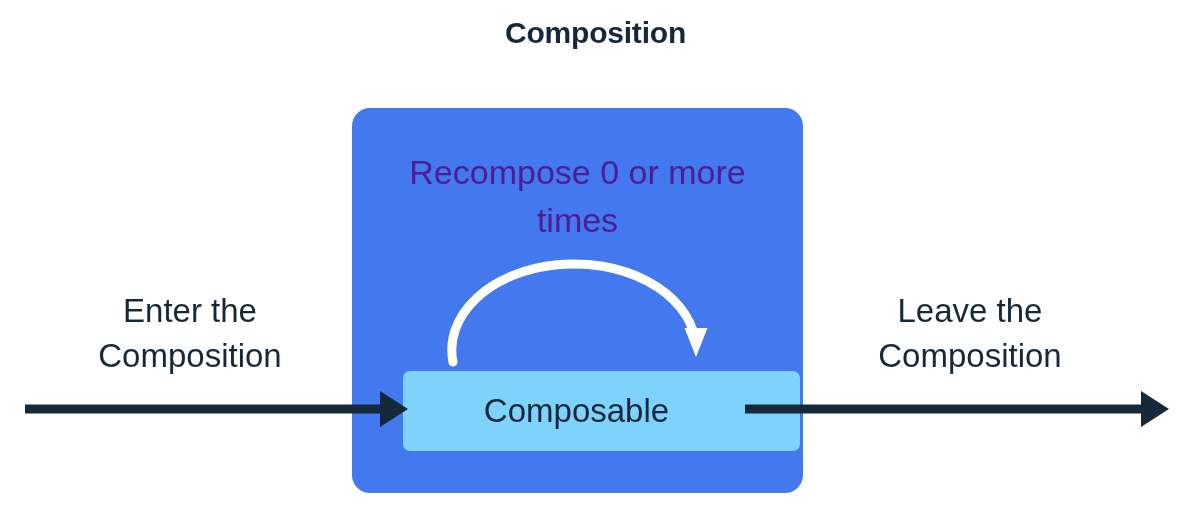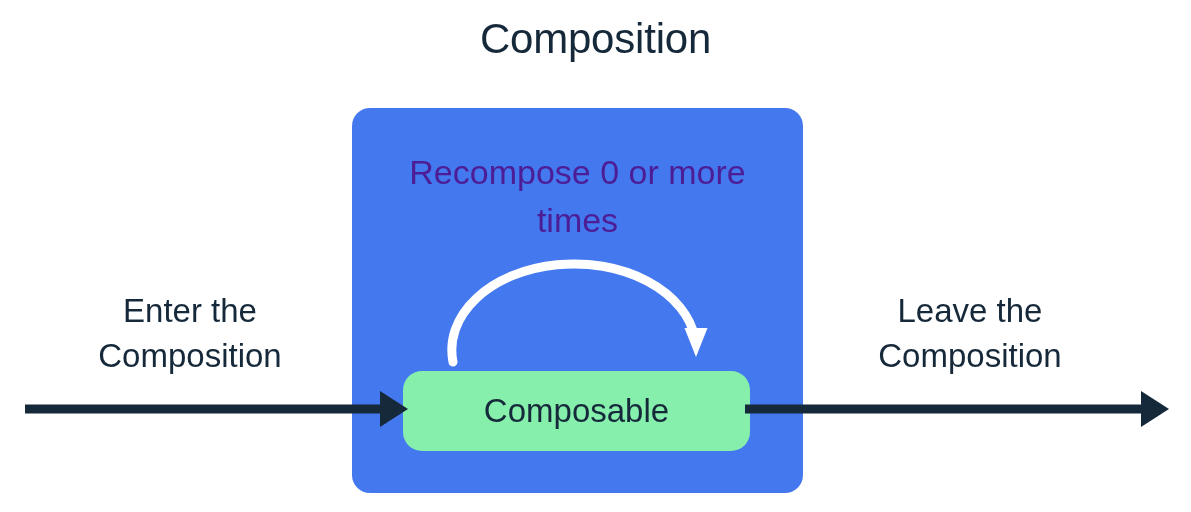--- a/index.html
+++ b/index.html
@@ -16,22 +16,22 @@
     font-family: "Liberation Sans", sans-serif;
   }
 
   
   #title {
     position: absolute;
     left: 0;
     top: 16px;
     width: 1191px;
     text-align: center;
-    font-size: 42px;
-    font-weight: normal;
+    font-size: 30px;
+    font-weight: bold;
     color: #16293a;
     letter-spacing: -0.2px;
     line-height: 1.1;
   }
 
   
   #composition-box {
     position: absolute;
     left: 352px;
     top: 108px;
@@ -61,24 +61,24 @@
     width: 300px;
     height: 140px;
     overflow: visible;
   }
 
   
   #composable-node {
     position: absolute;
     left: 403px;
     top: 371px;
-    width: 347px;
+    width: 397px;
     height: 80px;
-    background: #86efac;
-    border-radius: 19px;
+    background: #7dd3fc;
+    border-radius: 7px;
   }
   #composable-label {
     position: absolute;
     left: 0;
     top: 0;
     width: 347px;
     height: 80px;
     display: flex;
     align-items: center;
     justify-content: center;

